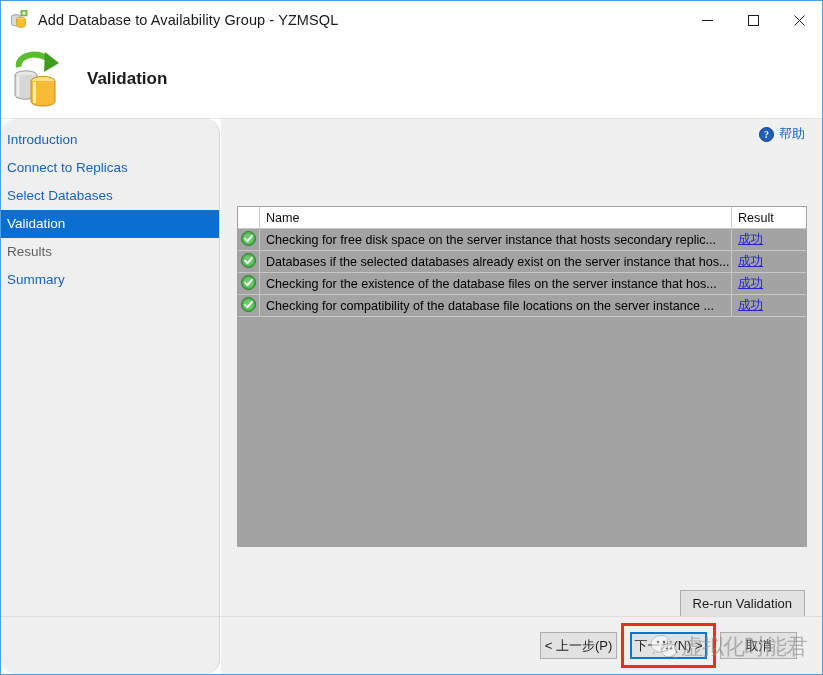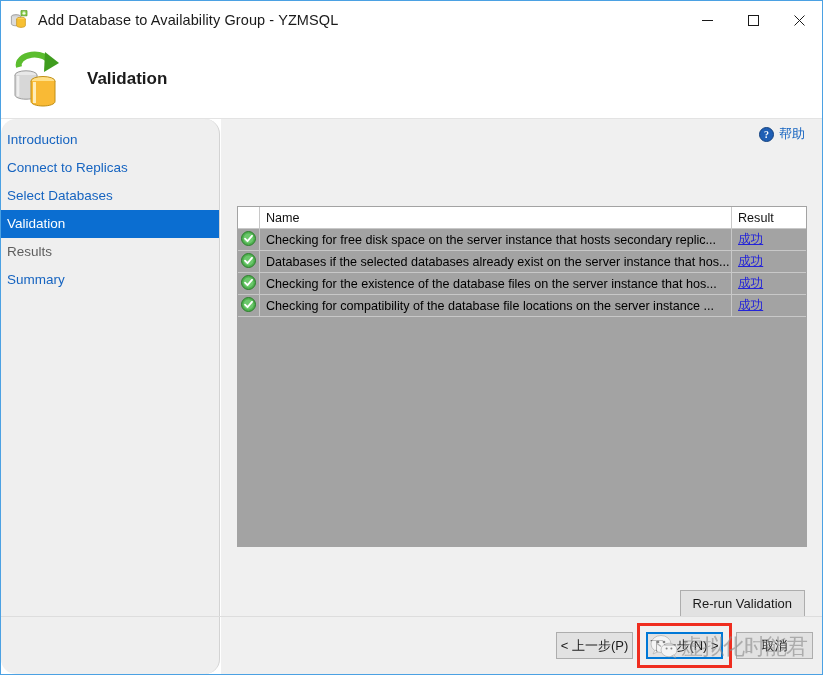--- a/index.html
+++ b/index.html
@@ -242,21 +242,21 @@
     background: #dddddd;
   }
   .footer {
     position: absolute;
     left: 0; right: 0;
     bottom: 0;
     height: 57px;
     display: flex;
     align-items: center;
     justify-content: flex-end;
-    padding-right: 9px;
+    padding-right: 25px;
     box-sizing: border-box;
   }
   .footer .btn {
     width: 77px;
     padding: 0;
     text-align: center;
     margin-left: 13px;
   }
   .btn-next-wrap {
     position: relative;

